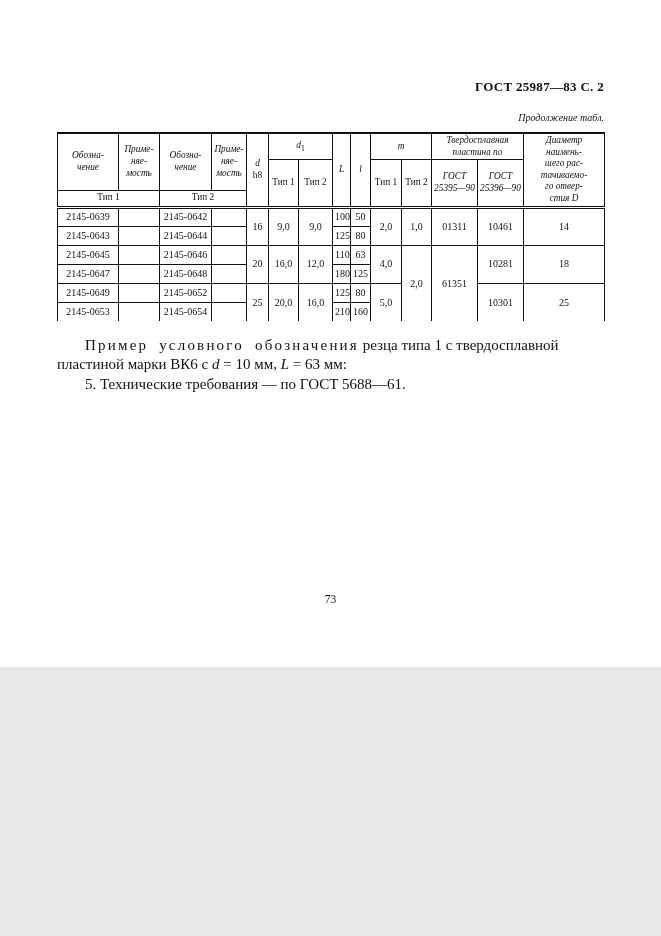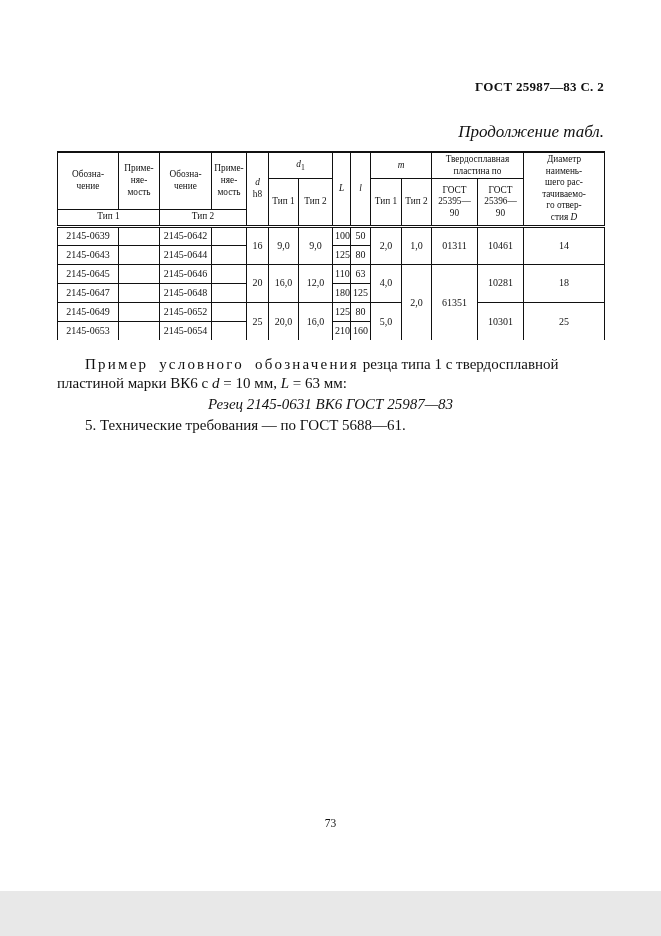--- a/index.html
+++ b/index.html
@@ -1,38 +1,38 @@
 <!DOCTYPE html>
 <html><head>
 <meta charset="utf-8">
 <style>
   html, body { margin: 0; padding: 0; background: #e8e8e8; }
   .page {
     position: relative;
     width: 661px;
-    height: 891px;
+    height: 667px;
     margin: 0 auto;
     background: #ffffff;
     font-family: "Liberation Serif", "DejaVu Serif", serif;
     color: #111;
     overflow: hidden;
   }
   .content { padding: 79px 57px 0 57px; }
 
   .doc-id {
     text-align: right;
     font-weight: bold;
     font-size: 13px;
     letter-spacing: 0.3px;
   }
   .continuation {
     text-align: right;
     font-style: italic;
-    font-size: 17px;
-    margin-top: 27px;
+    font-size: 10px;
+    margin-top: 17px;
   }
 
   table.spec {
     border-collapse: collapse;
     table-layout: fixed;
     width: 547px;
     margin-top: 9px;
   }
   table.spec th, table.spec td {
     border: 1px solid #111;
@@ -46,21 +46,21 @@
   }
   table.spec thead th { font-size: 9.3px; line-height: 1.25; }
   table.spec thead tr:first-child > th { border-top: 2px solid #111; }
   table.spec tbody tr:first-child > td { border-top: 3px double #111; }
   table.spec { border-bottom: none; }
   td.bb0, th.bb0 { border-bottom: none !important; }
   tr.hr-a { height: 26px; }
   tr.hr-b { height: 22px; }
   tr.hr-c { height: 17px; }
   table.spec tbody tr { height: 19px; }
-  .pl { white-space: pre-line; }
+  .pl { white-space: pre-line; font-style: italic; }
   .it { font-style: italic; }
   .blk { display: block; }
   td.des { text-align: left; padding-left: 4px; }
 
   .text-block {
     margin-top: 15px;
     font-size: 15px;
     line-height: 1.28;
   }
   .text-block p { margin: 0; }
@@ -219,20 +219,19 @@
           <td class="des bb0">2145-0654</td>
           <td class="bb0"></td>
           <td class="bb0">210</td>
           <td class="bb0">160</td>
         </tr>
       </tbody>
     </table>
 
     <div class="text-block">
       <p class="indent"><span class="spaced">Пример условного обозначения</span><span> резца типа 1 с твердосплавной пластиной марки ВК6 с </span><span class="it">d</span><span> = 10 мм, </span><span class="it">L</span><span> = 63 мм:</span></p>
-      <p class="centered">Резец 2145-0631 ВК6 ГОСТ 25987—83</p>
       <p class="indent">5. Технические требования — по ГОСТ 5688—61.</p>
     </div>
 
   </div>
 
   <div class="page-number">73</div>
 </div>
 
 </body></html>

